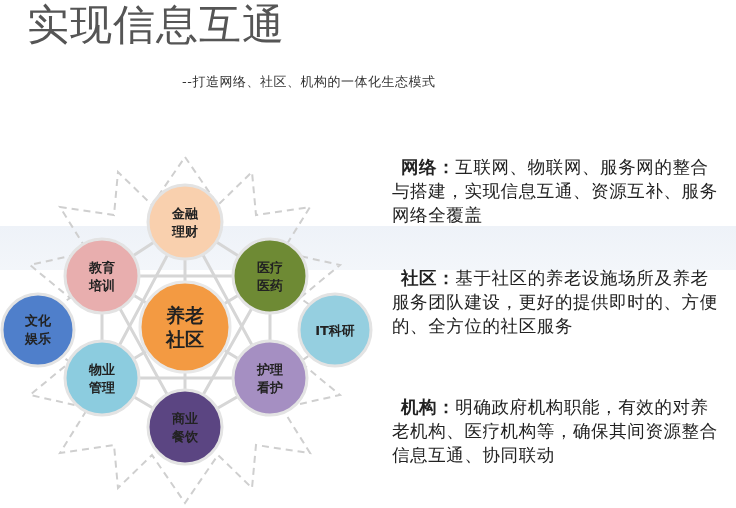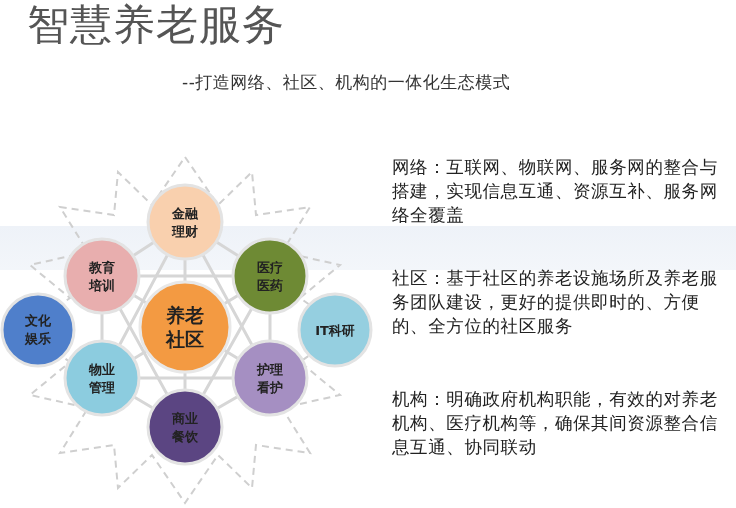--- a/index.html
+++ b/index.html
@@ -11,40 +11,40 @@
   .band {
     position:absolute; left:0; top:226px; width:736px; height:44px;
     background:linear-gradient(to bottom,#eef2f8,#f3f6fa);
   }
   .title {
     position:absolute; left:27px; top:2px;
     font-size:42px; color:#555555; letter-spacing:1px; line-height:46px;
   }
   .subtitle {
     position:absolute; left:182px; top:70px;
-    font-size:17px; color:#333333; line-height:24px; letter-spacing:0.5px;
+    font-size:13px; color:#333333; line-height:24px; letter-spacing:0.5px;
   }
   svg.diagram { position:absolute; left:0; top:0; }
   .node-label {
     font-weight:bold; fill:#222222; font-size:13px;
     font-family:"DejaVu Sans","Liberation Sans",sans-serif;
   }
   .center-label { font-size:19px; }
   .desc {
     position:absolute; left:392px; width:330px;
     font-size:17.5px; color:#222222; line-height:24px; letter-spacing:0.6px;
   }
-  .desc .head { font-weight:normal; }
+  .desc .head { font-weight:bold;margin-left:9px; }
 </style>
 </head>
 <body>
 
 <div class="band"></div>
 
-<div class="title">智慧养老服务</div>
+<div class="title">实现信息互通</div>
 <div class="subtitle">--打造网络、社区、机构的一体化生态模式</div>
 
 <svg class="diagram" width="380" height="508" viewBox="0 0 380 508">
 
   <polygon points="185,157 218,205 252,172 256,215 310,207 282,252 340,265 300,298 345,330 300,362 340,395 282,408 310,453 256,445 252,488 218,455 185,503 152,455 118,488 114,445 60,453 88,408 30,395 70,362 25,330 70,298 30,265 88,252 60,207 114,215 118,172 152,205" fill="none" stroke="#cfcfcf" stroke-width="2" stroke-dasharray="7,5"></polygon>
 
   <g stroke="#d6d6d6" stroke-width="3" fill="none">
     <polygon points="185,222 270,378 102,378"></polygon>
     <polygon points="185,427 270,276 102,276"></polygon>
     <polygon points="185,222 270,276 270,378 185,427 102,378 102,276"></polygon>
@@ -102,15 +102,15 @@
 </svg>
 
 <div class="desc" style="top:155px;">
   <span class="head">网络：</span><span>互联网、物联网、服务网的整合与搭建，实现信息互通、资源互补、服务网络全覆盖</span>
 </div>
 
 <div class="desc" style="top:266px;">
   <span class="head">社区：</span><span>基于社区的养老设施场所及养老服务团队建设，更好的提供即时的、方便的、全方位的社区服务</span>
 </div>
 
-<div class="desc" style="top:387px;">
+<div class="desc" style="top:395px;">
   <span class="head">机构：</span><span>明确政府机构职能，有效的对养老机构、医疗机构等，确保其间资源整合信息互通、协同联动</span>
 </div>
 
 </body></html>

